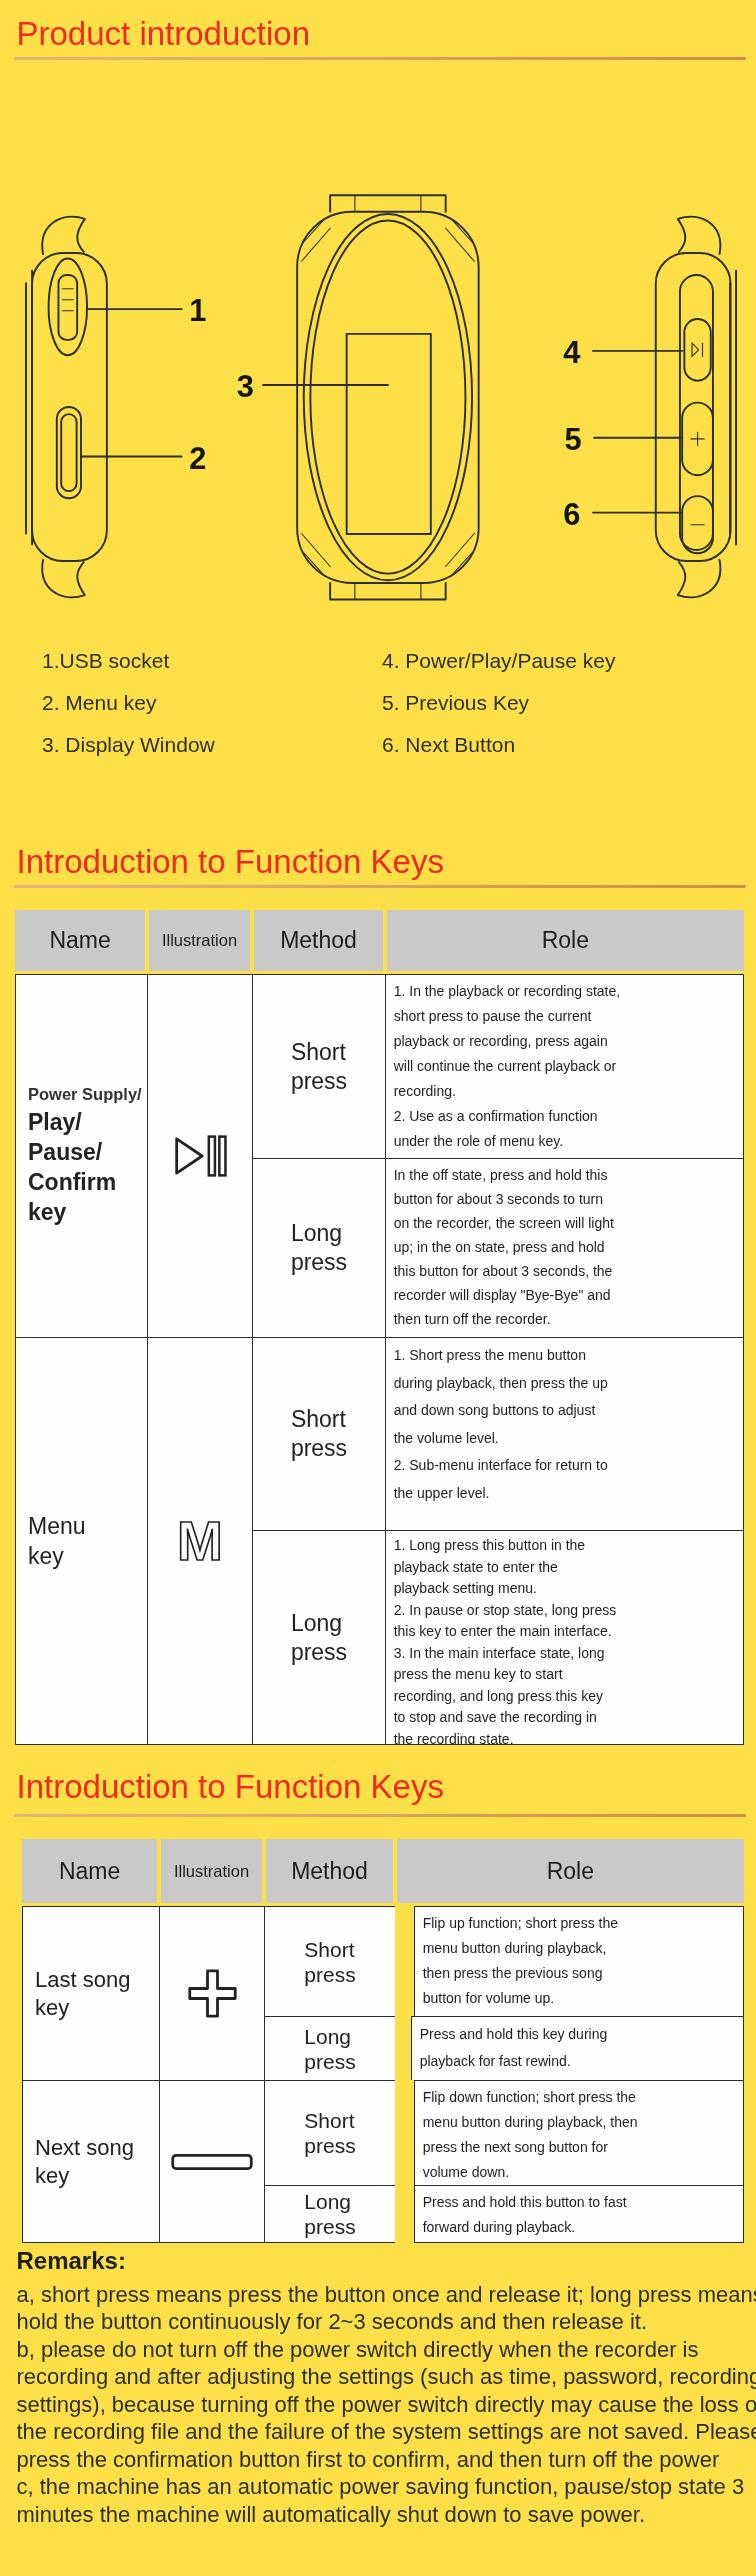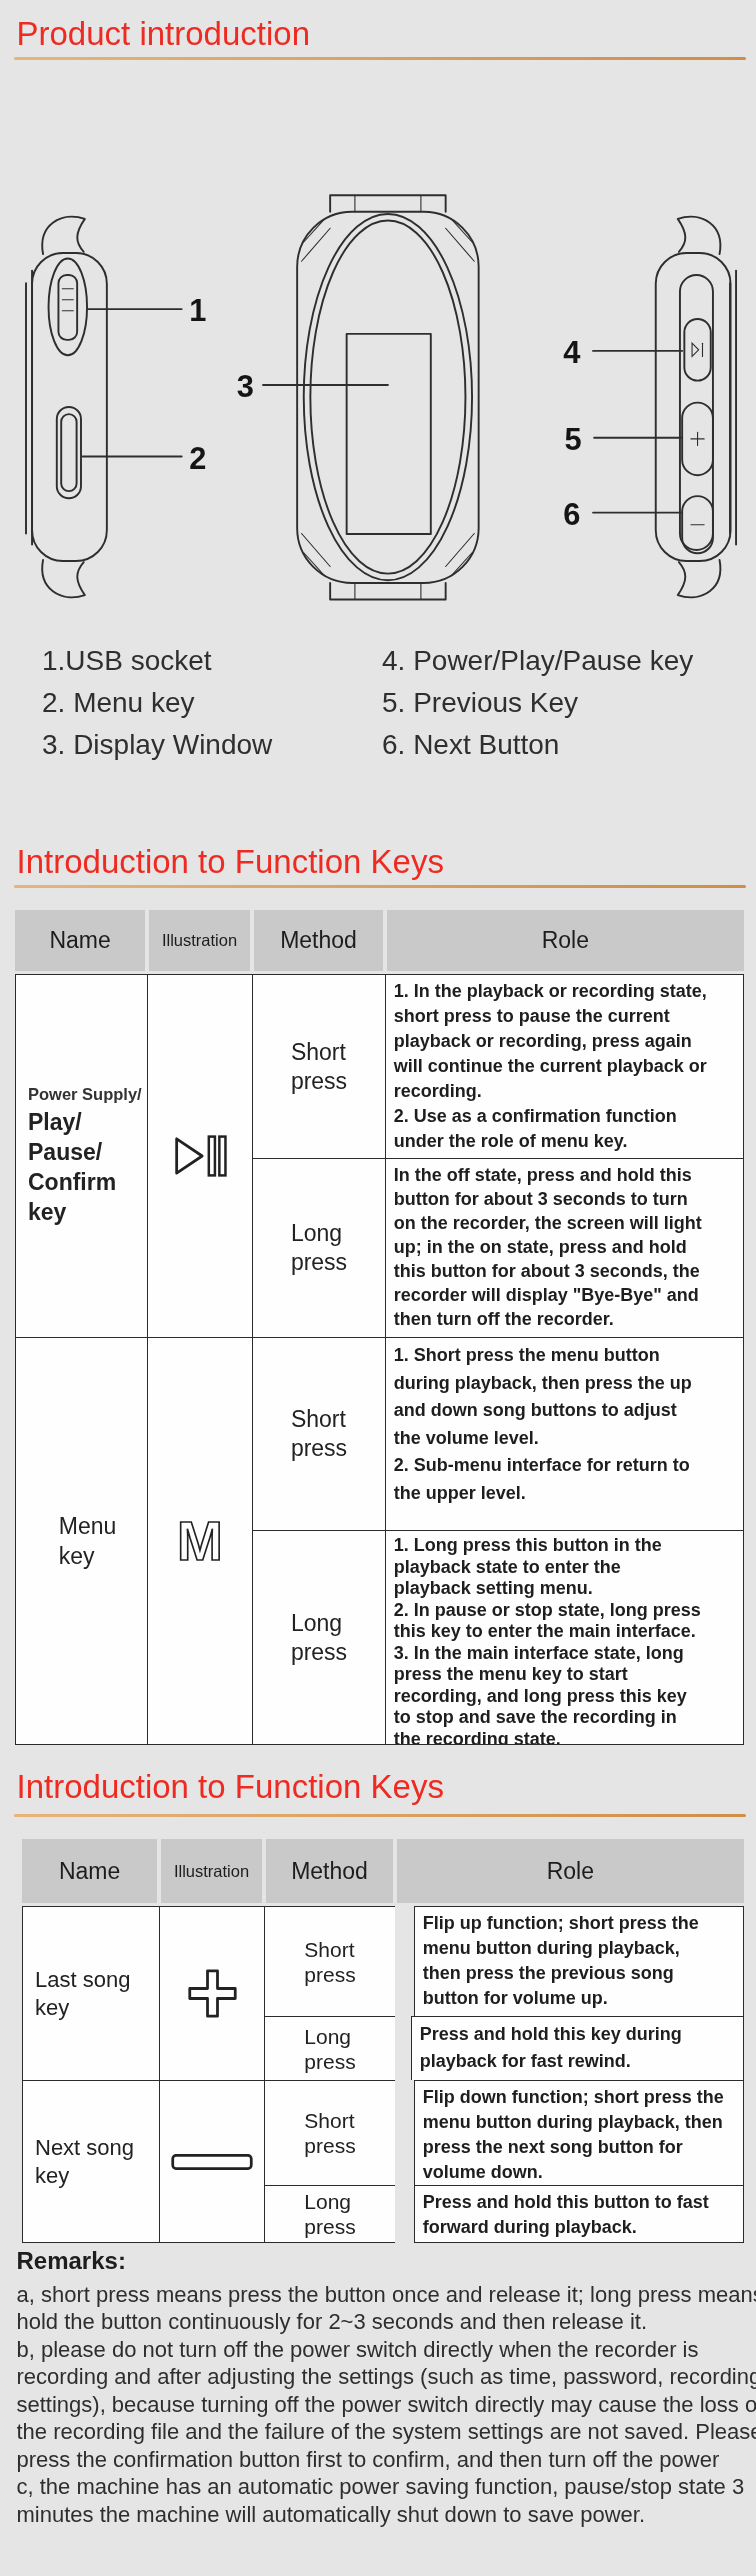--- a/index.html
+++ b/index.html
@@ -1,20 +1,20 @@
 <!DOCTYPE html>
 <html style="font-size:8.8px"><head>
 <meta charset="utf-8">
 <style>
   html,body{margin:0;padding:0;background:#ffffff;}
   .page{
     position:relative;
     width:756px;
     height:2576px;
-    background:#e5e5e5;
+    background:#fde047;
     font-family:"Liberation Sans","DejaVu Sans",sans-serif;
     color:#222;
     overflow:hidden;
   }
   .red-heading{
     position:absolute;
     left:16.5px;
     margin:0;
     font-size:33px;
     font-weight:400;
@@ -26,21 +26,21 @@
     left:13.8px;
     width:732px;
     height:3.3px;
     background:linear-gradient(to right,#e6b47a,#d08e47);
     border-radius:1.7px;
   }
   .diagram{position:absolute;left:0;top:187px;}
   .legend{
     position:absolute;
     top:640px;
-    font-size:28px;
+    font-size:21px;
     line-height:42px;
     color:#2f2f2f;
   }
   .legend.lcol{left:42px;}
   .legend.rcol{left:348px;margin-left:34px;}
   .legend div{white-space:nowrap;}
 
   
   .t{position:absolute;display:grid;}
   .t1{
@@ -75,25 +75,24 @@
   .name-cell{display:flex;flex-direction:column;justify-content:center;padding-left:12px;}
   .name-small{font-size:16.5px;color:#333;margin-bottom:3.3px;}
   .name-main{font-size:23px;line-height:30px;white-space:pre-line;color:#222;}
   .name-main.m2{font-size:22px;line-height:27.5px;}
   .icon-cell{display:flex;align-items:center;justify-content:center;}
   .method-cell{display:flex;align-items:center;justify-content:center;}
   .method-inner{font-size:23px;line-height:29px;white-space:pre-line;text-align:left;color:#222;}
   .method-inner.m2{font-size:21px;line-height:25px;}
   .role-cell{
     padding:4.4px 7.7px;
-    font-size:18px;
+    font-size:14px;
     color:#1e1e1e;
     white-space:pre-line;
     overflow:hidden;
-    font-weight:bold;
   }
   .lh45{line-height:25px;}
   .lh44{line-height:24px;}
   .lh50{line-height:27.5px;}
   .lh39{line-height:21.5px;}
   .lh46{line-height:25px;margin-left:19px;}
   .lh48{line-height:26.4px;}
 
   .remarks{position:absolute;left:16.5px;top:2247px;width:740px;}
   .remarks-title{font-size:24px;font-weight:bold;color:#1e1e1e;margin-bottom:5.5px;}
@@ -238,21 +237,21 @@
 press</div>
     </div>
     <div class="cell cr role-cell lh44" style="grid-area:3/4;">In the off state, press and hold this
 button for about 3 seconds to turn
 on the recorder, the screen will light
 up; in the on state, press and hold
 this button for about 3 seconds, the
 recorder will display "Bye-Bye" and
 then turn off the recorder.</div>
 
-    <div class="cell cb name-cell" style="grid-area:4/1/6/2;align-items:center;">
+    <div class="cell cb name-cell" style="grid-area:4/1/6/2;">
       <div class="name-main">Menu
 key</div>
     </div>
     <div class="cell cb icon-cell" style="grid-area:4/2/6/3;">
       <svg width="66" height="61" viewBox="0 0 120 110">
         <text x="60" y="88" text-anchor="middle" font-size="100" font-weight="bold" font-family="Liberation Sans, DejaVu Sans, sans-serif" fill="none" stroke="#222" stroke-width="3">M</text>
       </svg>
     </div>
     <div class="cell method-cell" style="grid-area:4/3;">
       <div class="method-inner">Short

